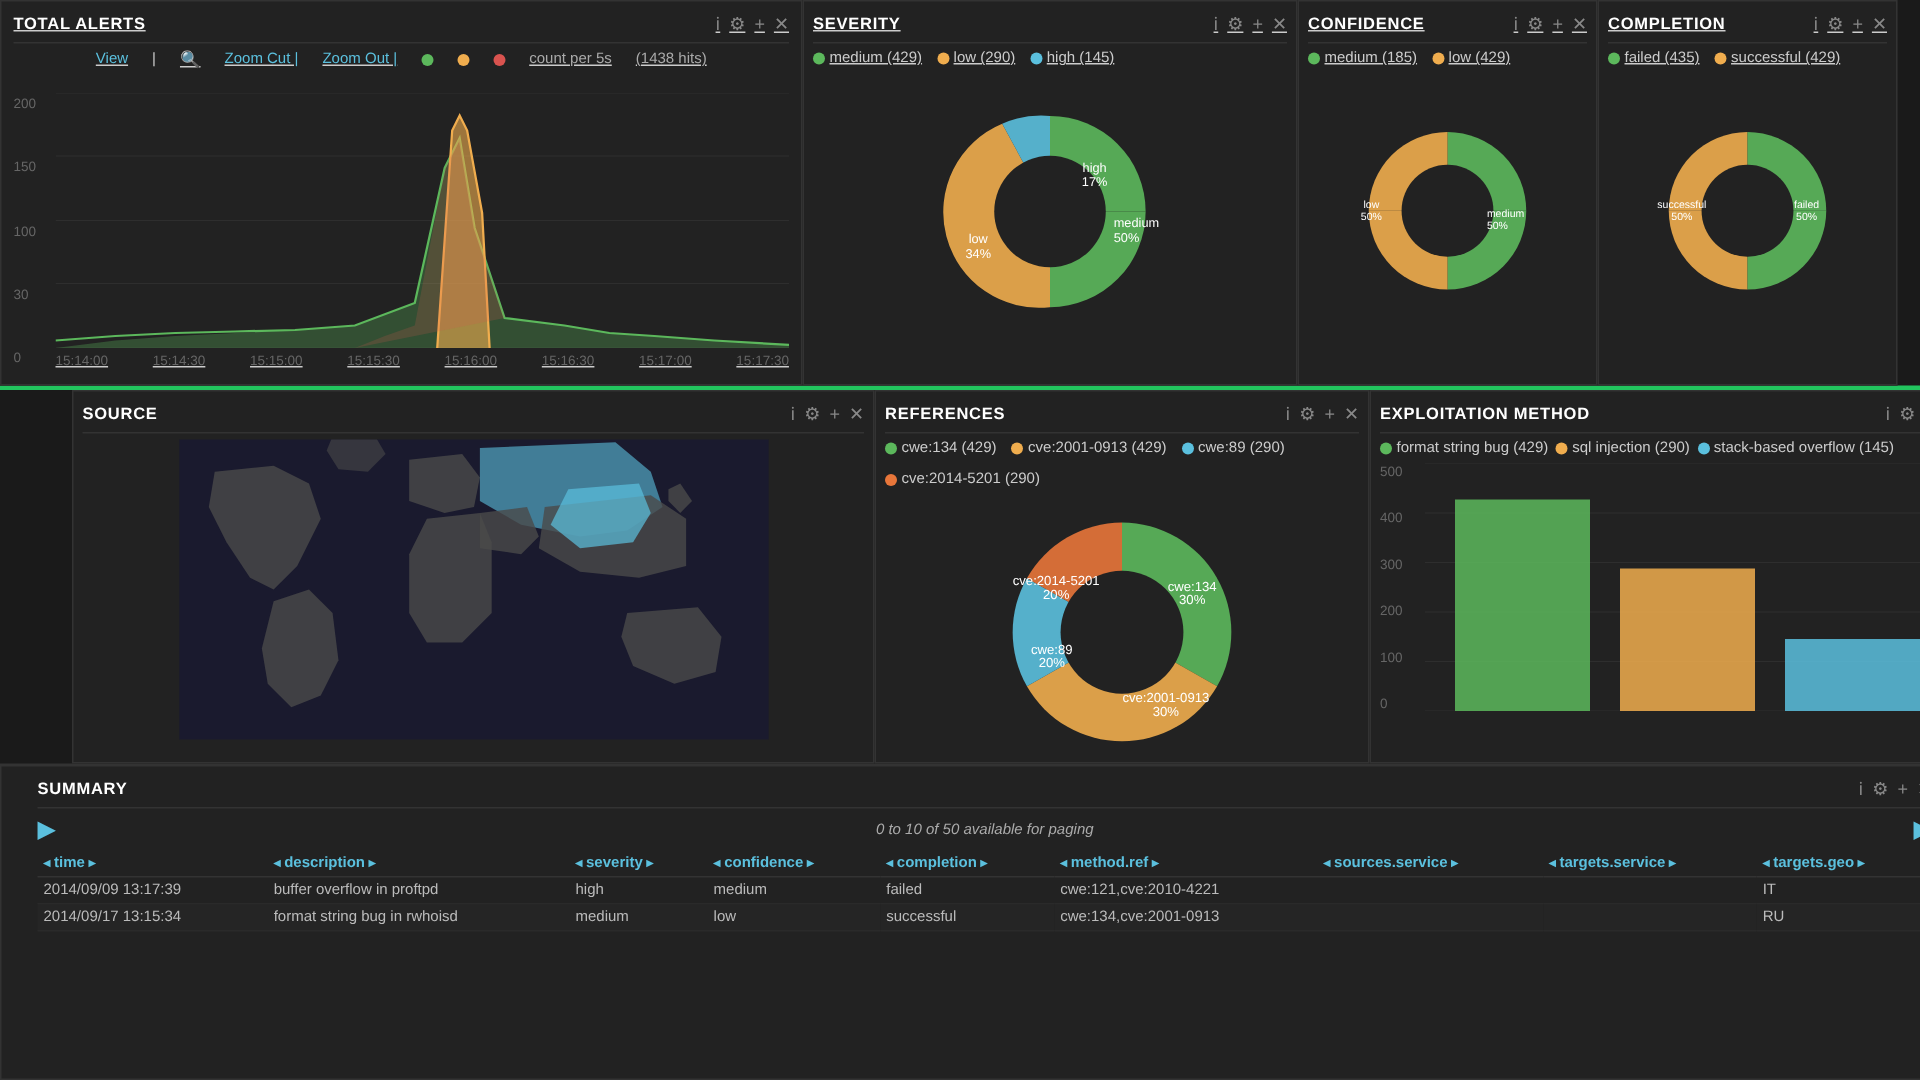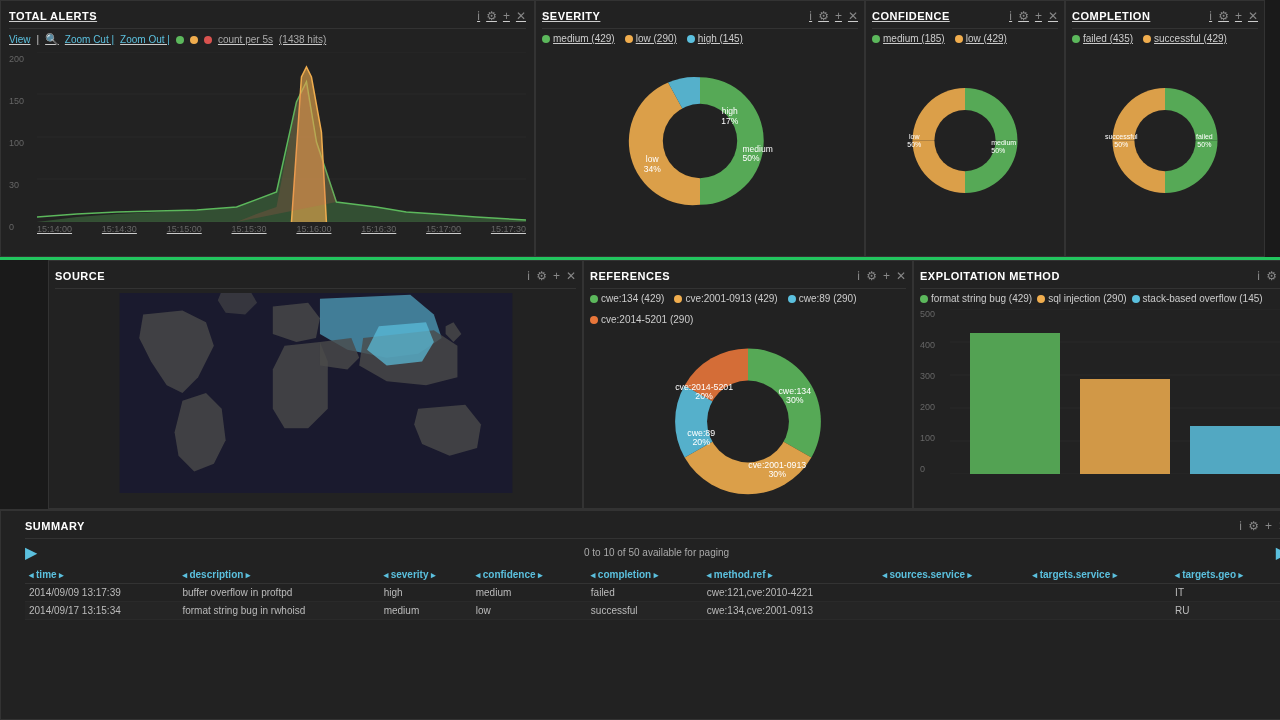--- a/index.html
+++ b/index.html
@@ -101,23 +101,24 @@
     }
 
     
     .total-alerts-panel {
       padding: 6px 8px;
     }
 
     .alerts-controls {
       display: flex;
       align-items: center;
-      gap: 6px;
+      gap: 16px;
       font-size: 10px;
-      margin-bottom: 6px;
+      margin-bottom: 16px;
+      justify-content: center;
     }
 
     .alerts-controls a {
       color: #5bc0de;
       text-decoration: none;
     }
 
     
     .yaxis {
       position: absolute;
@@ -151,20 +152,21 @@
       display: flex;
       align-items: center;
       justify-content: space-between;
       margin-bottom: 4px;
     }
 
     .paging-info {
       font-size: 10px;
       color: #aaa;
       text-align: left;
+      font-style: italic;
     }
 
     table {
       width: 100%;
       border-collapse: collapse;
       font-size: 10px;
     }
 
     table th {
       color: #5bc0de;

